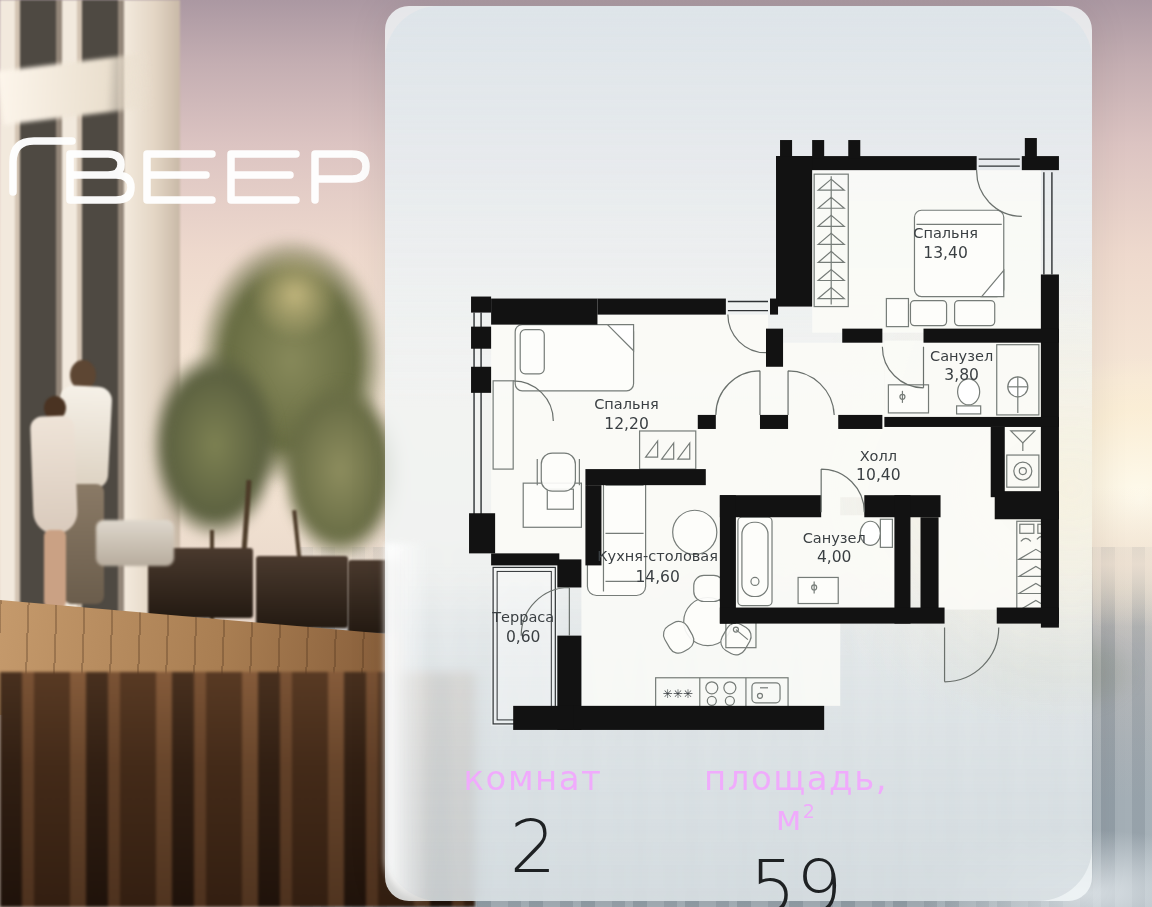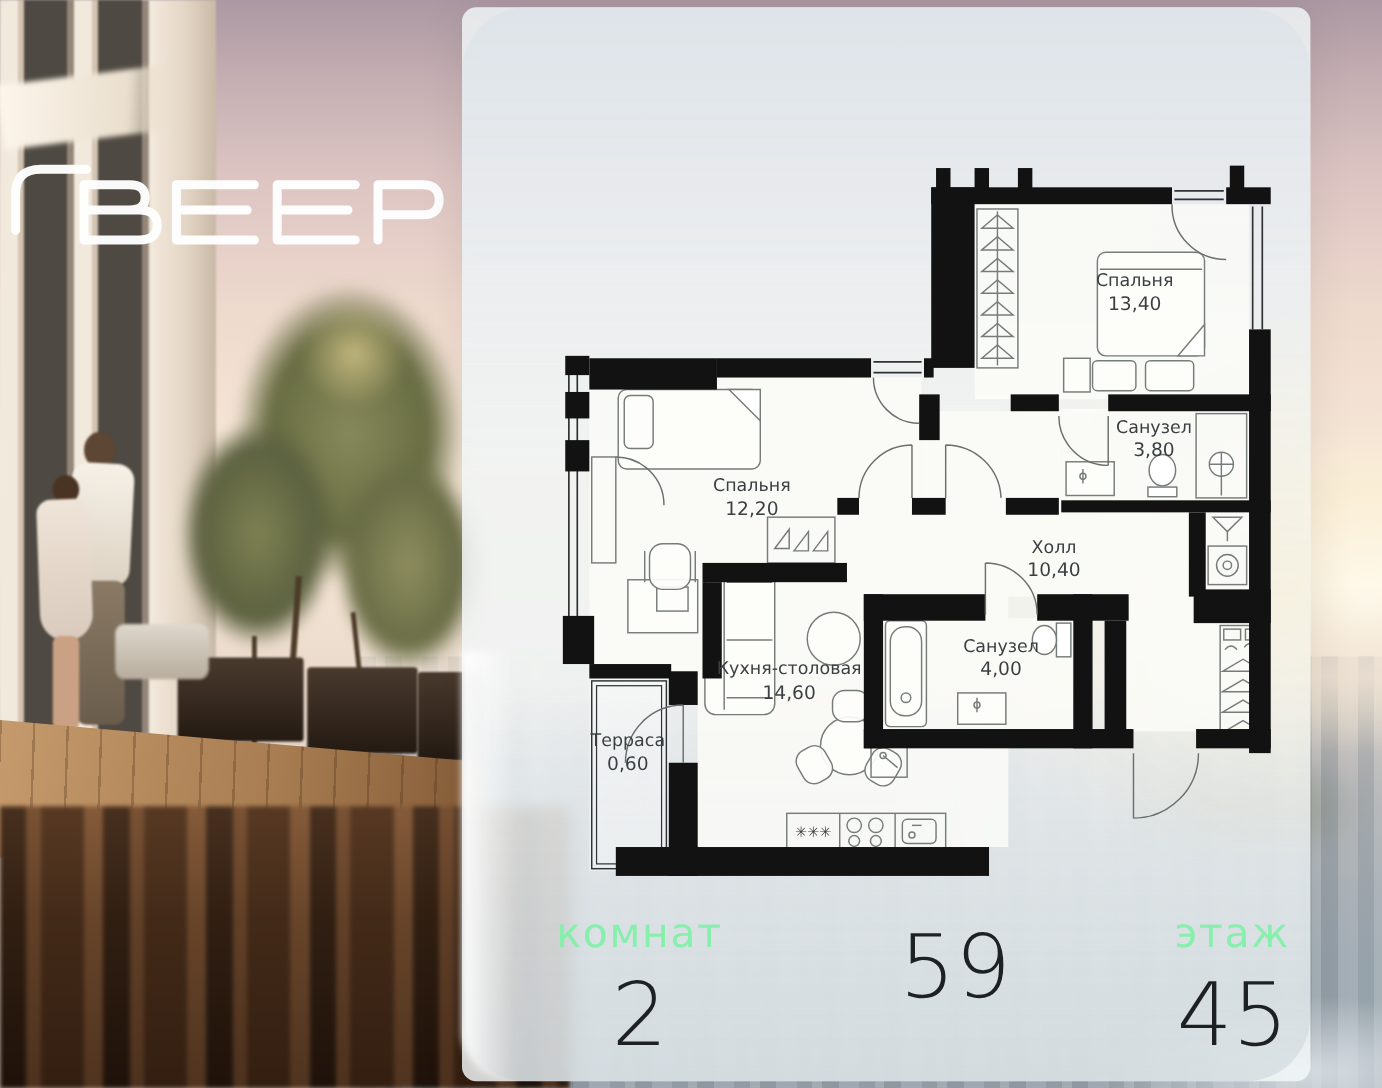--- a/index.html
+++ b/index.html
@@ -52,21 +52,21 @@
   .bench{left:96px;top:520px;width:78px;height:46px;border-radius:8px;
       background:linear-gradient(180deg,#ded7cc,#b7ac9d);filter:blur(1.5px);}
 
   
   .veer{left:4px;top:128px;}
   .mr{left:122px;top:778px;width:180px;height:120px;color:#fff;
       font-family:"Liberation Sans",sans-serif;font-weight:700;font-size:118px;line-height:1;
       letter-spacing:-0.135em;}
 
   
-  .card{left:385px;top:6px;width:707px;height:895px;border-radius:12px;
+  .card{left:385px;top:6px;width:707px;height:895px;border-radius:24px;
         background:rgba(241,245,247,.84);
         -webkit-backdrop-filter:blur(6px);backdrop-filter:blur(6px);
         box-shadow:0 0 40px rgba(0,0,0,.08);}
   .card::before{content:"";position:absolute;inset:0;border-radius:54px;pointer-events:none;
         background:
          radial-gradient(430px 330px at 97% 54%,rgba(248,238,210,.55),rgba(248,238,210,0) 72%),
          linear-gradient(180deg,rgba(216,226,233,.6),rgba(224,232,238,.18) 30%,rgba(255,255,255,0) 45%),
          linear-gradient(0deg,rgba(183,193,200,.35),rgba(183,193,200,0) 38%);}
   .card::after{content:"";position:absolute;left:0;top:60%;bottom:0;width:42px;
         border-radius:0 0 0 54px;pointer-events:none;filter:blur(3px);
@@ -74,21 +74,21 @@
 
   .plan{left:72px;top:122px;}
   .plan text{font-family:"DejaVu Sans","Liberation Sans",sans-serif;fill:#3a3f42;}
   .rn{font-size:14.5px;}
   .ra{font-size:15.5px;}
   .sym{font-size:12px;fill:#555;}
 
   
   .stats{left:0;top:752px;width:761px;height:135px;}
   .stat{position:absolute;width:220px;text-align:center;color:#25282b;}
-  .stat-label{font-size:34px;letter-spacing:1.5px;color:#86efac;}
+  .stat-label{font-size:34px;letter-spacing:1.5px;color:#f0abfc;}
   .stat-label sup{font-size:19px;}
   .stat-value{font-size:73px;font-weight:300;margin-top:6px;color:#1e2123;}
 </style>
 </head>
 <body>
 
 <div id="stage">
 
   <div class="abs sky"></div>
   <div class="abs sunglow"></div>
@@ -354,21 +354,18 @@
         <text class="sym" x="220" y="568">✳✳✳</text>
       </g>
     </svg>
 
     <div class="abs stats">
       <div class="stat" style="left:38px;">
         <div class="stat-label">комнат</div>
         <div class="stat-value">2</div>
       </div>
       <div class="stat" style="left:301px;">
+        <div class="stat-label"><span>площадь, м</span><sup>2</sup></div>
         <div class="stat-value">59</div>
-      </div>
-      <div class="stat" style="left:532px;">
-        <div class="stat-label">этаж</div>
-        <div class="stat-value">45</div>
       </div>
     </div>
   </div>
 </div>
 
 </body></html>

